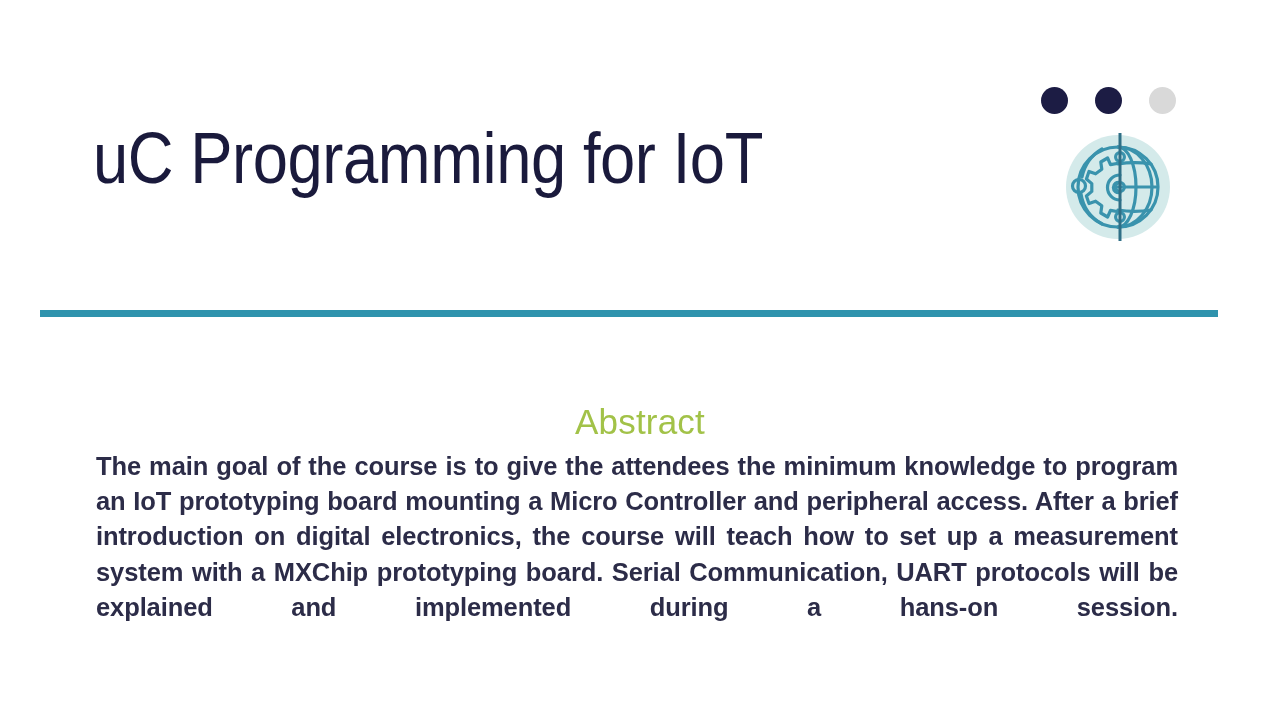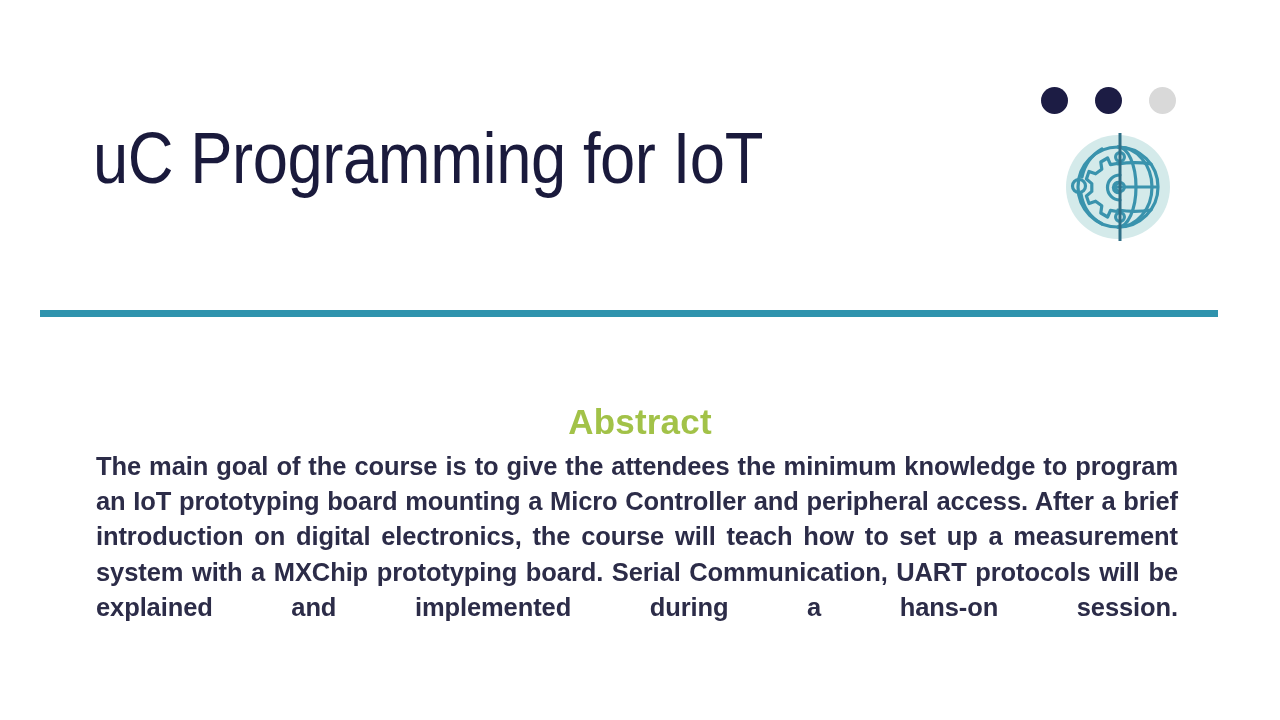--- a/index.html
+++ b/index.html
@@ -98,21 +98,21 @@
 
   
   .abstract-heading {
     position: absolute;
     left: 0;
     top: 401px;
     width: 1280px;
     text-align: center;
     font-size: 35px;
     line-height: 42px;
-    font-weight: 700;
+    font-weight: 400;
     color: #a2c248;
     letter-spacing: 0.2px;
   }
 
   .abstract-body {
     position: absolute;
     left: 96px;
     top: 449px;
     width: 1082px;
     font-size: 25.5px;

